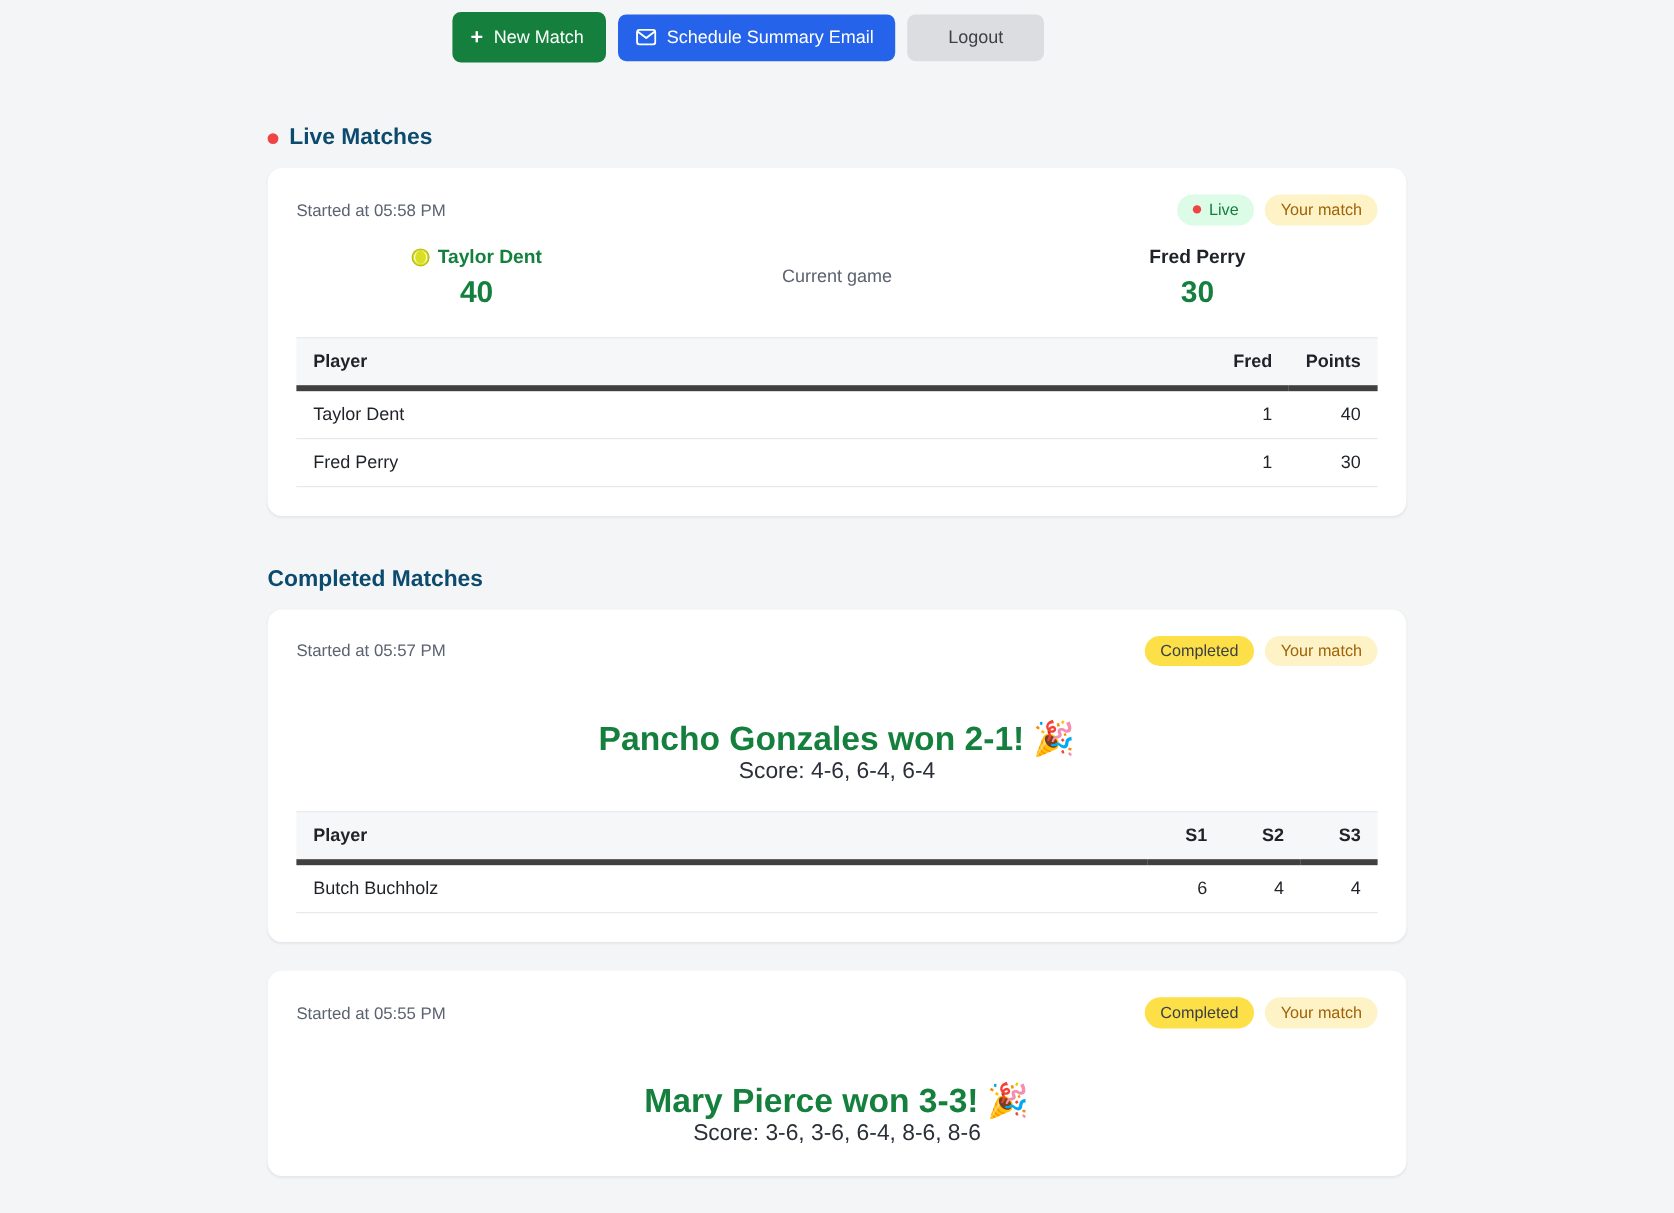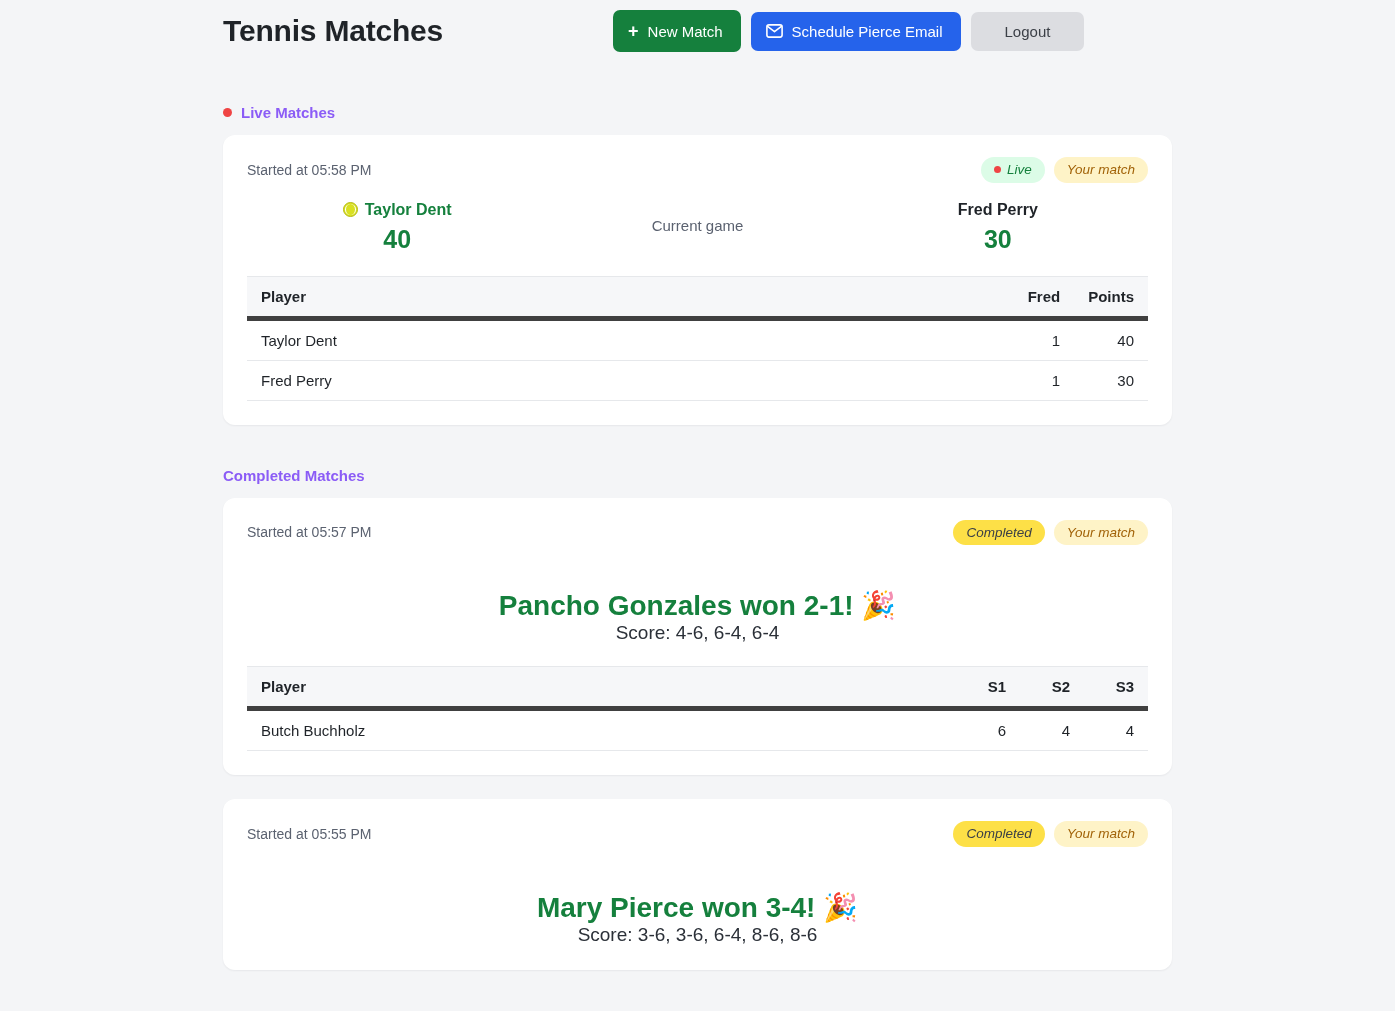--- a/index.html
+++ b/index.html
@@ -67,23 +67,23 @@
     padding: 12px 18px 12px 15px;
   }
   .btn-email svg { display: block; }
   .btn-logout {
     background: #dcdde1;
     color: #3b3f46;
     padding: 12px 34px;
   }
   
   .section-title {
-    font-size: 15px;
-    font-weight: bold;
-    color: #8b5cf6;
+    font-size: 19px;
+    font-weight: bold;
+    color: #0c4a6e;
     display: flex;
     align-items: center;
     gap: 9px;
     margin: 52px 0 14px 0;
   }
   .section-title.completed { margin-top: 42px; }
   .live-dot {
     width: 9px;
     height: 9px;
     border-radius: 50%;
@@ -109,21 +109,20 @@
   }
   .badges { display: flex; gap: 9px; align-items: center; }
   .badge {
     font-size: 13.5px;
     border-radius: 999px;
     padding: 6px 13px;
     line-height: 1;
     display: inline-flex;
     align-items: center;
     gap: 6px;
-    font-style: italic;
   }
   .badge-live { background: #dcfce7; color: #15803d; }
   .badge-live .dot {
     width: 7px; height: 7px; border-radius: 50%;
     background: #ef4444; display: inline-block;
   }
   .badge-completed { background: #fde047; color: #3b3f46; }
   .badge-your { background: #fef3c7; color: #a16207; }
 
   
@@ -210,34 +209,33 @@
     color: #2b3038;
     margin-top: 0;
   }
 </style>
 </head>
 <body>
 
 <div class="page">
 
   <div class="header">
-    <h1 class="app-title">Tennis Matches</h1>
     <div class="header-actions">
       <button class="btn btn-new">
         <span class="plus">+</span>
         <span>New Match</span>
       </button>
       <button class="btn btn-email">
         <span>
           <svg width="17" height="14" viewBox="0 0 17 14" fill="none" xmlns="http://www.w3.org/2000/svg">
             <rect x="0.9" y="0.9" width="15.2" height="12.2" rx="2" stroke="#ffffff" stroke-width="1.6"></rect>
             <path d="M1.6 2.4L8.5 7.6L15.4 2.4" stroke="#ffffff" stroke-width="1.6" fill="none" stroke-linecap="round" stroke-linejoin="round"></path>
           </svg>
         </span>
-        <span>Schedule Pierce Email</span>
+        <span>Schedule Summary Email</span>
       </button>
       <button class="btn btn-logout">
         <span>Logout</span>
       </button>
     </div>
   </div>
 
   <h2 class="section-title">
     <span class="live-dot"></span>
     <span>Live Matches</span>
@@ -332,17 +330,17 @@
   </div>
 
   <div class="card">
     <div class="card-top">
       <div class="started-at">Started at 05:55 PM</div>
       <div class="badges">
         <span class="badge badge-completed">Completed</span>
         <span class="badge badge-your">Your match</span>
       </div>
     </div>
-    <div class="result-title">Mary Pierce won 3-4! 🎉</div>
+    <div class="result-title">Mary Pierce won 3-3! 🎉</div>
     <div class="result-score">Score: 3-6, 3-6, 6-4, 8-6, 8-6</div>
   </div>
 
 </div>
 
 </body></html>

